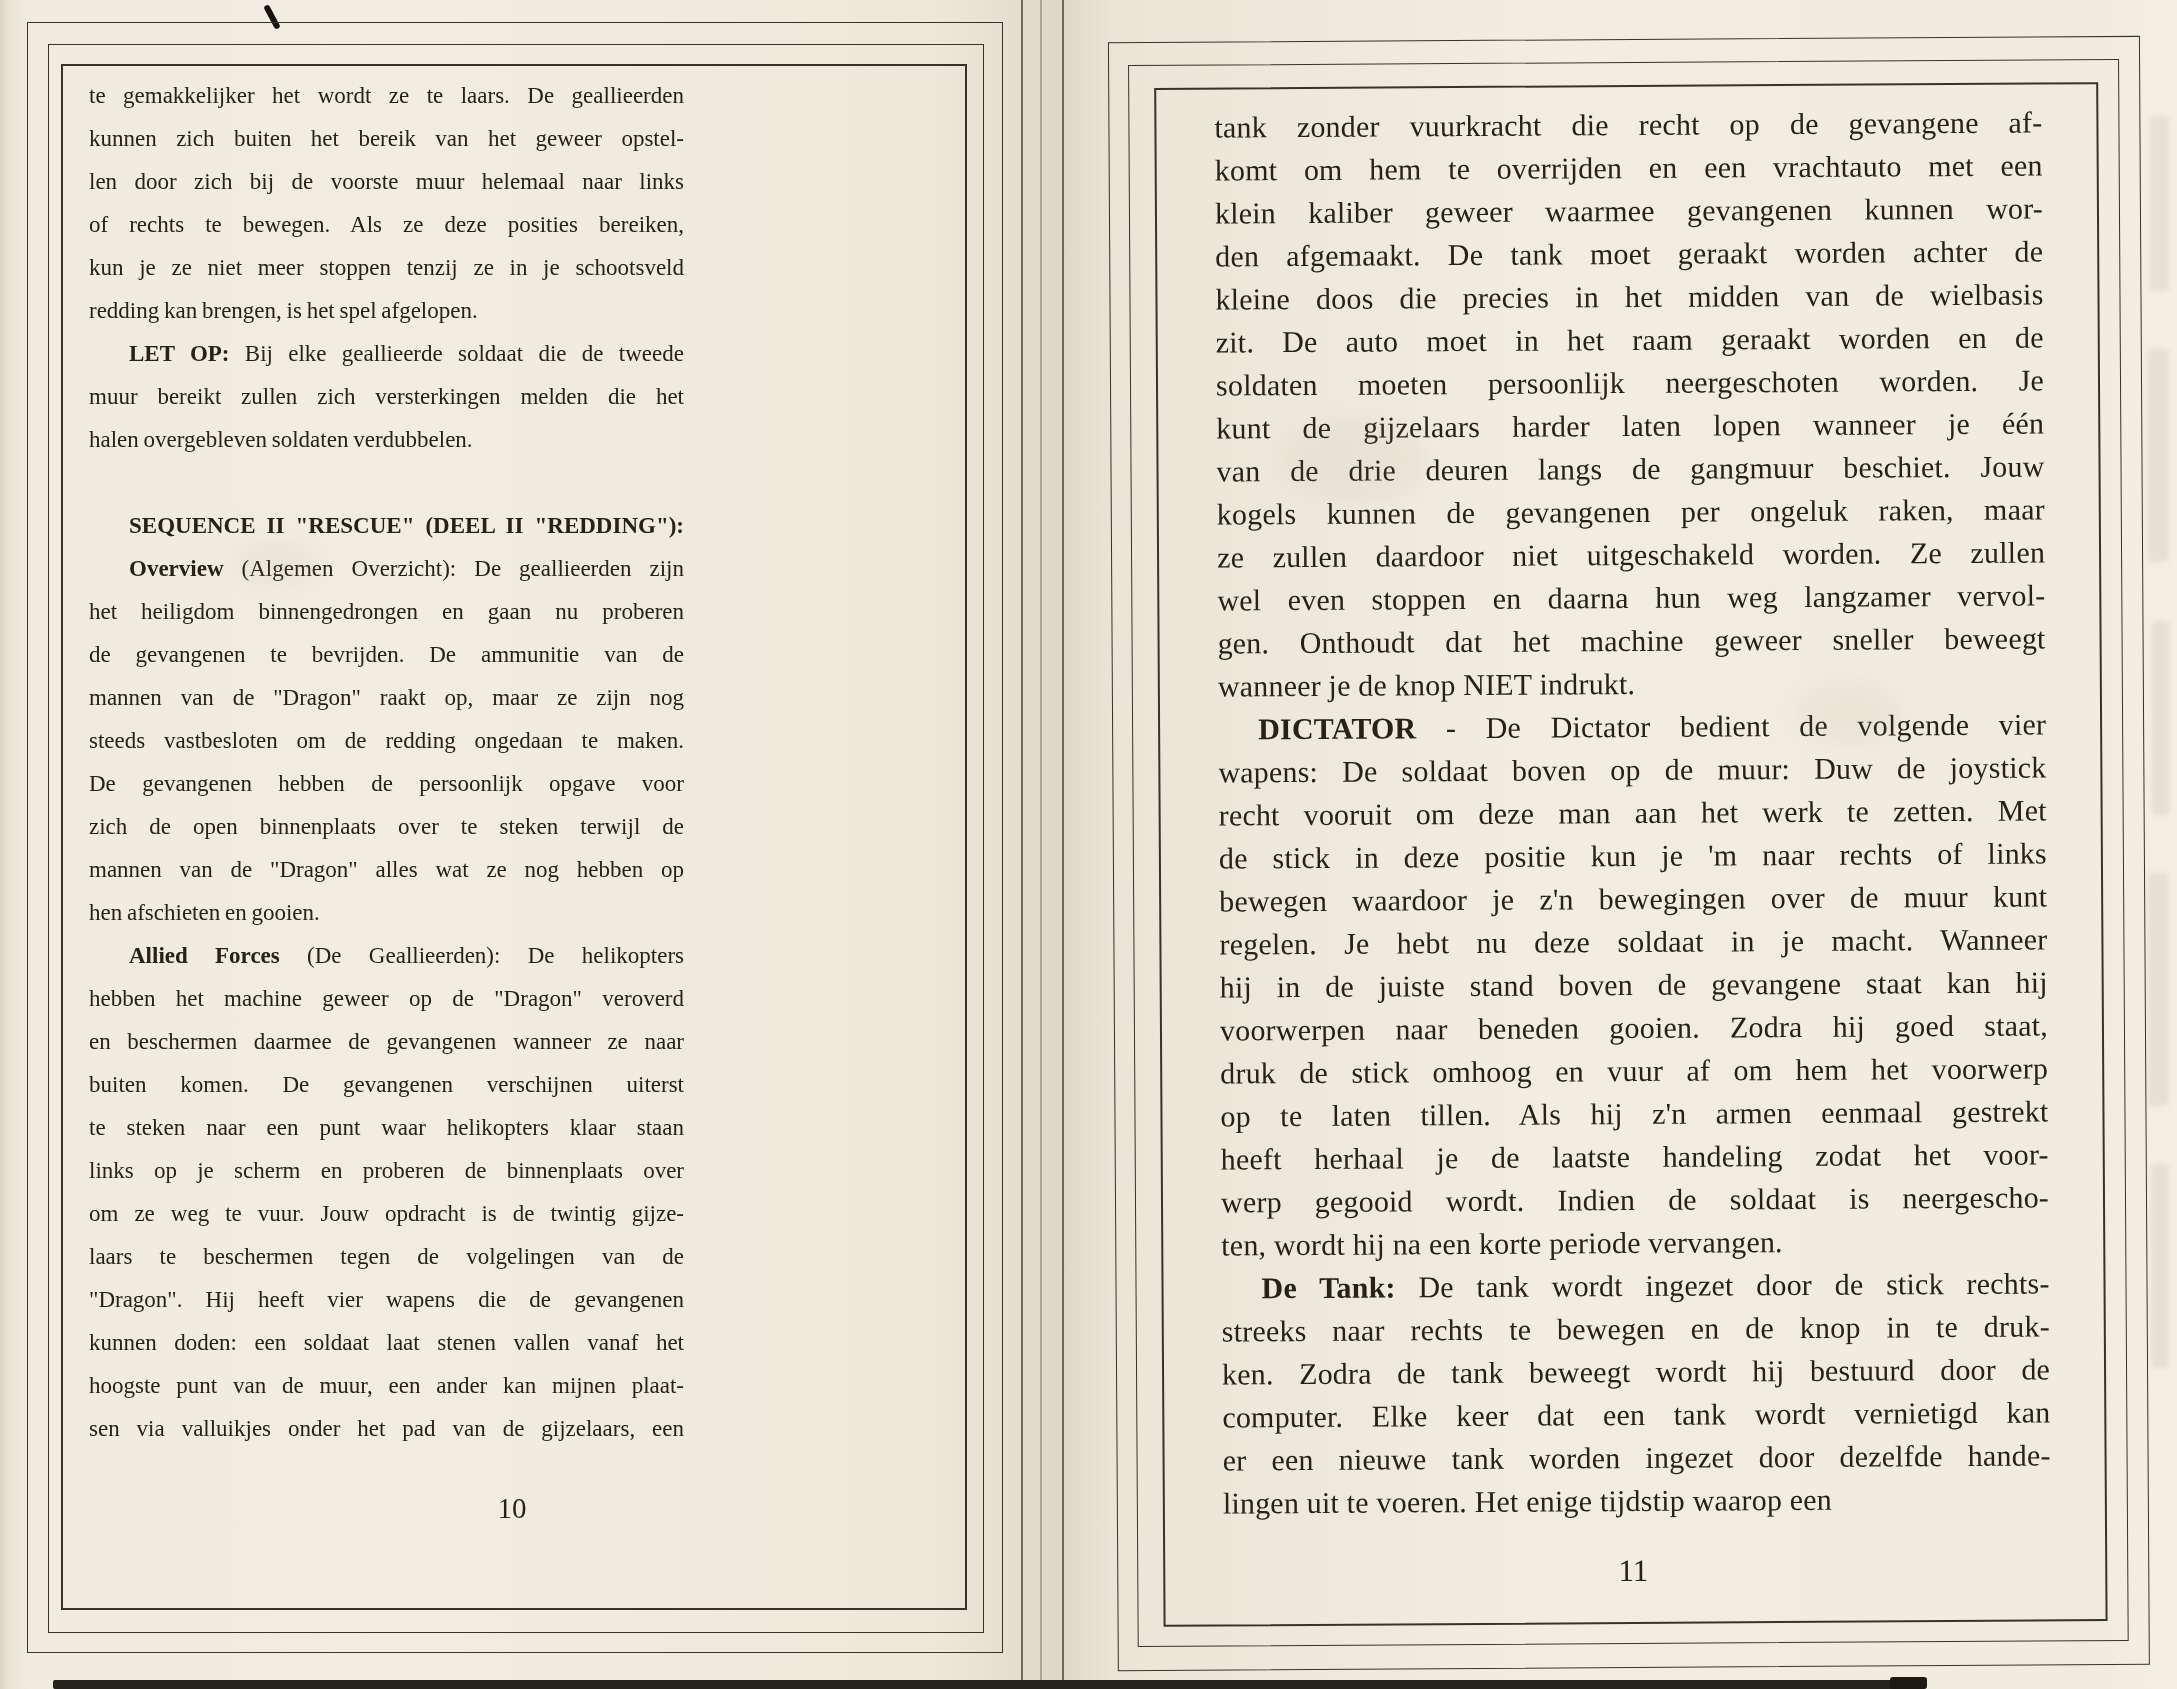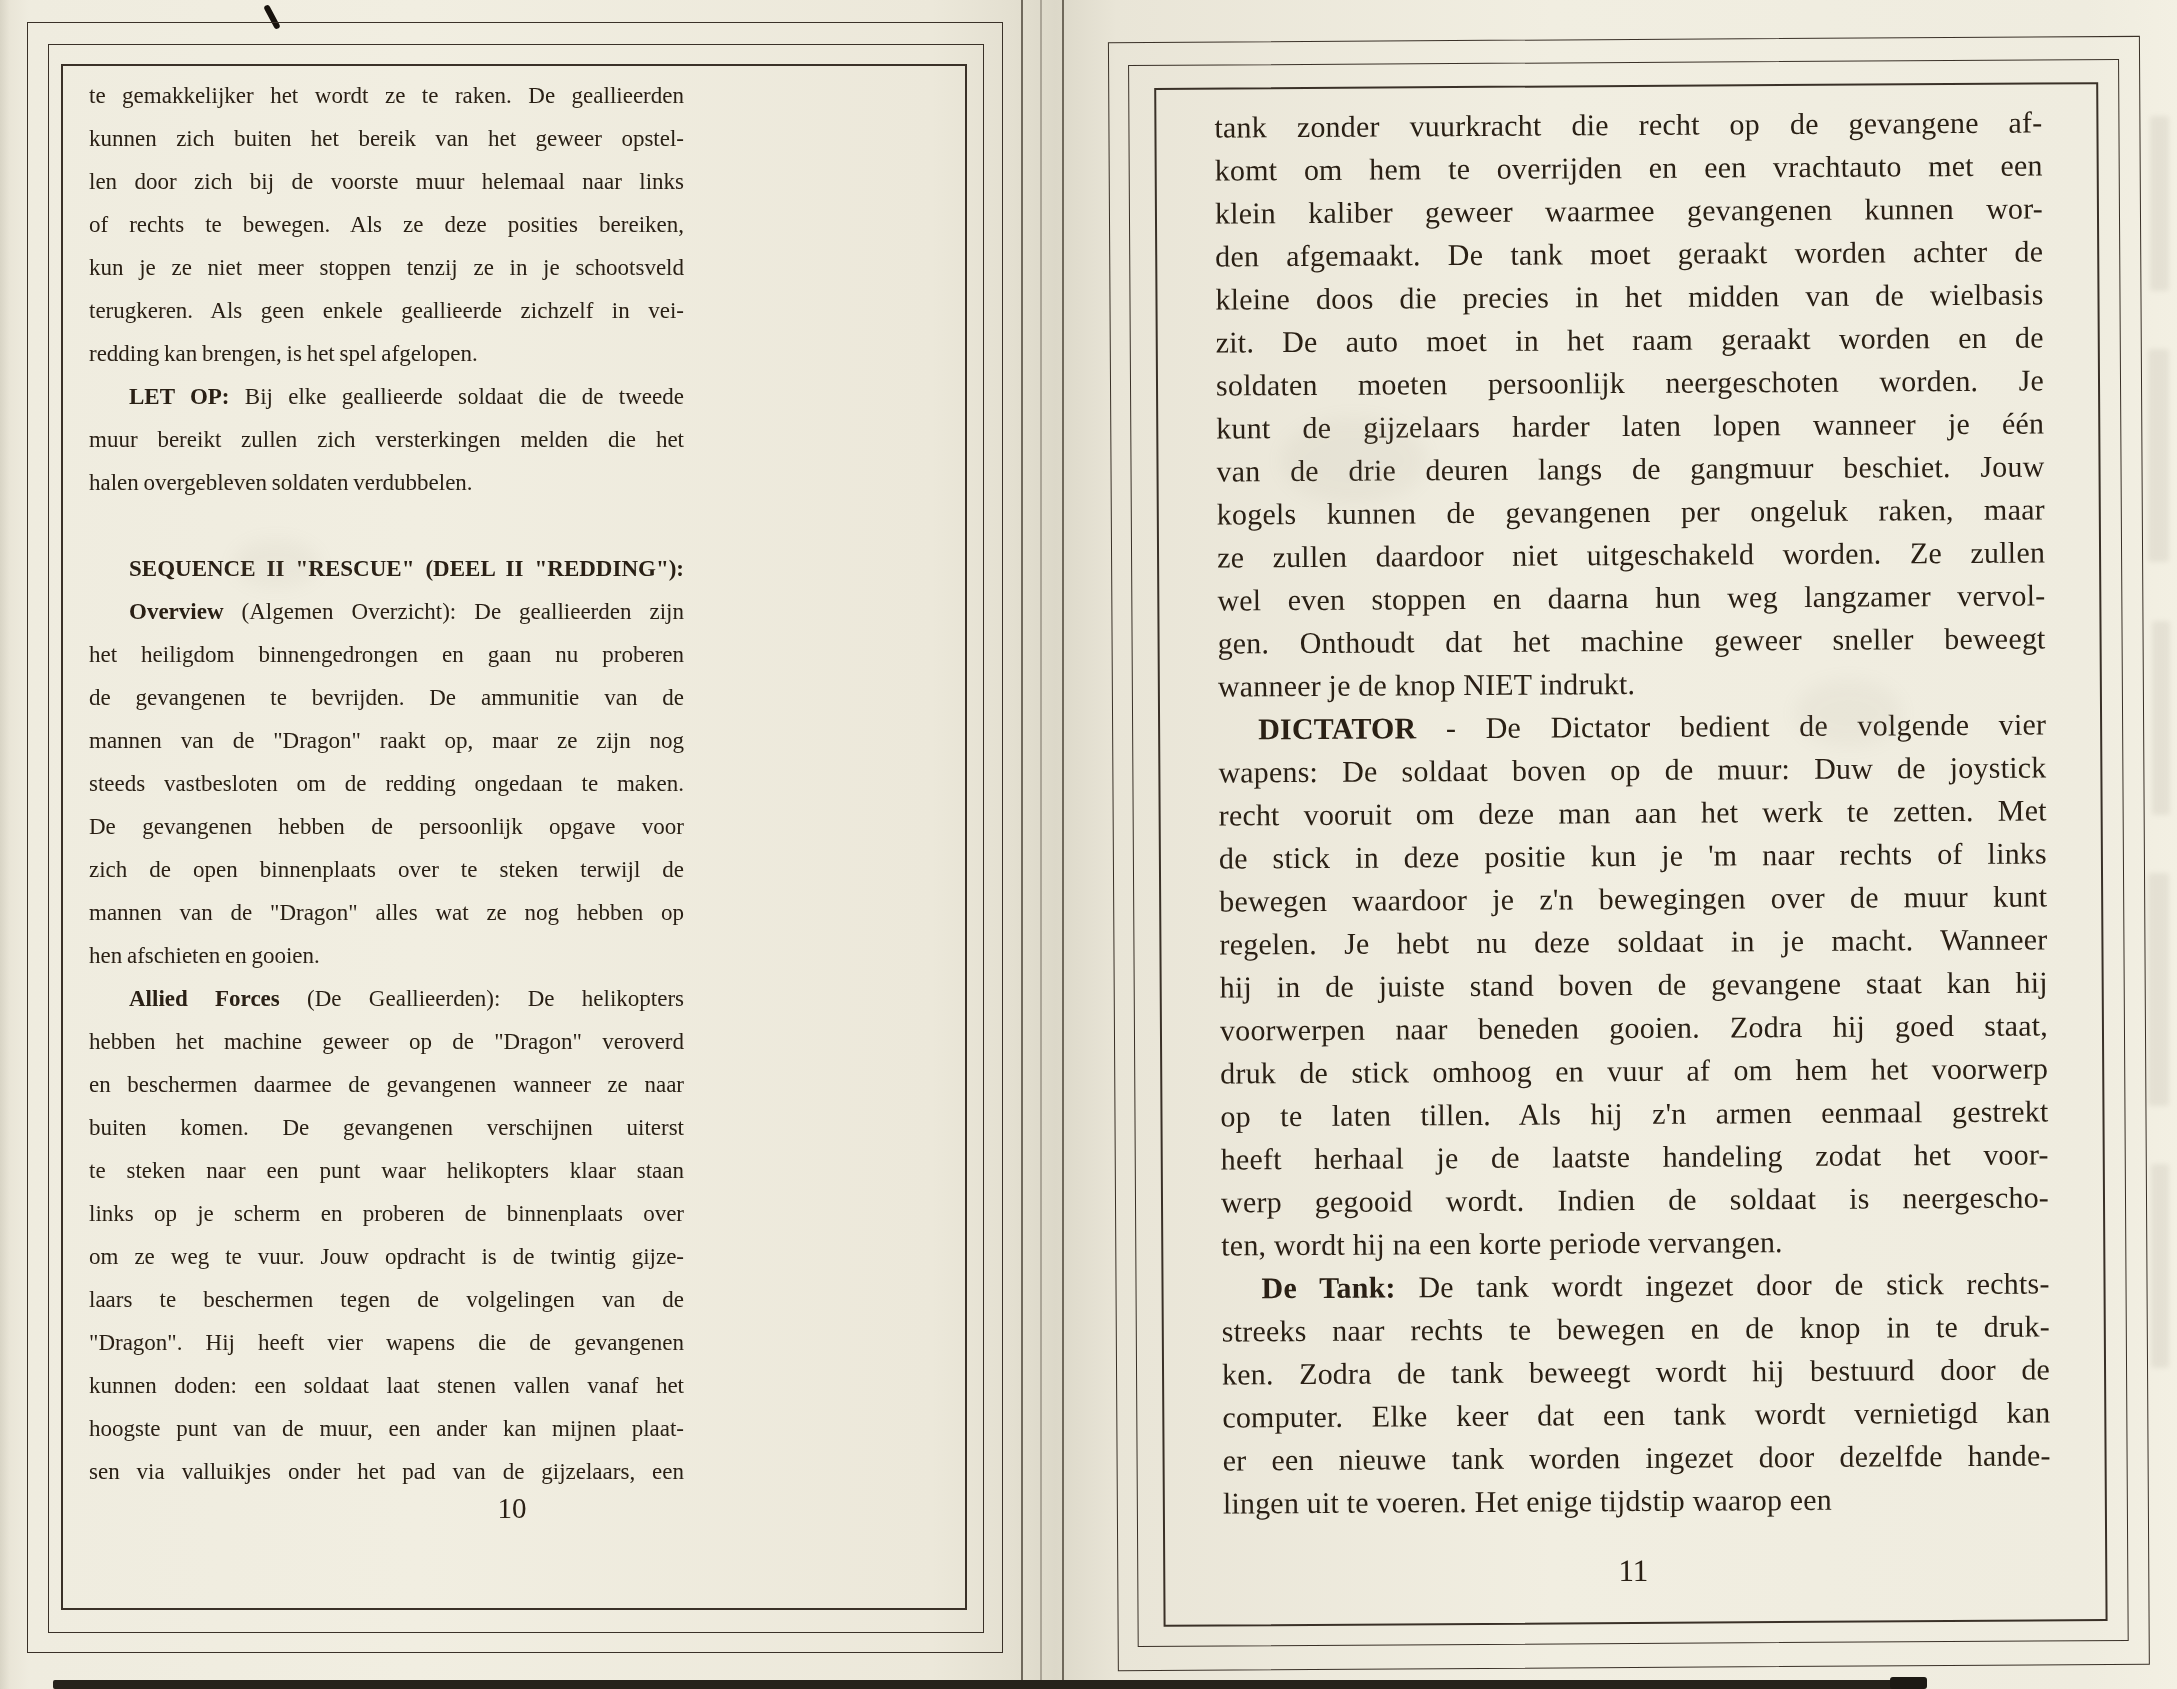--- a/index.html
+++ b/index.html
@@ -46,26 +46,25 @@
 <div class="scan">
 
   <div class="tick"></div>
 
   <div>
     <div class="bbox thin" style="left:27px; top:22px; width:974px; height:1629px;"></div>
     <div class="bbox thin" style="left:48px; top:44px; width:934px; height:1587px;"></div>
     <div class="bbox" style="left:61px; top:64px; width:902px; height:1542px;"></div>
 
     <div class="textblock tb-left" id="left-text">
-        <div class="line"><span>te gemakkelijker het wordt ze te raken. De geallieerden</span></div>
+        <div class="line"><span>te gemakkelijker het wordt ze te laars. De geallieerden</span></div>
         <div class="line"><span>kunnen zich buiten het bereik van het geweer opstel-</span></div>
         <div class="line"><span>len door zich bij de voorste muur helemaal naar links</span></div>
         <div class="line"><span>of rechts te bewegen. Als ze deze posities bereiken,</span></div>
         <div class="line"><span>kun je ze niet meer stoppen tenzij ze in je schootsveld</span></div>
-        <div class="line"><span>terugkeren. Als geen enkele geallieerde zichzelf in vei-</span></div>
         <div class="line ragged"><span>redding kan brengen, is het spel afgelopen.</span></div>
         <div class="line"><span class="b">LET OP:</span><span> Bij elke geallieerde soldaat die de tweede</span></div>
         <div class="line"><span>muur bereikt zullen zich versterkingen melden die het</span></div>
         <div class="line ragged"><span>halen overgebleven soldaten verdubbelen.</span></div>
         <div class="line">&nbsp;</div>
         <div class="line"><span class="b">SEQUENCE II "RESCUE" (DEEL II "REDDING"):</span></div>
         <div class="line"><span class="b">Overview</span><span> (Algemen Overzicht): De geallieerden zijn</span></div>
         <div class="line"><span>het heiligdom binnengedrongen en gaan nu proberen</span></div>
         <div class="line"><span>de gevangenen te bevrijden. De ammunitie van de</span></div>
         <div class="line"><span>mannen van de "Dragon" raakt op, maar ze zijn nog</span></div>

